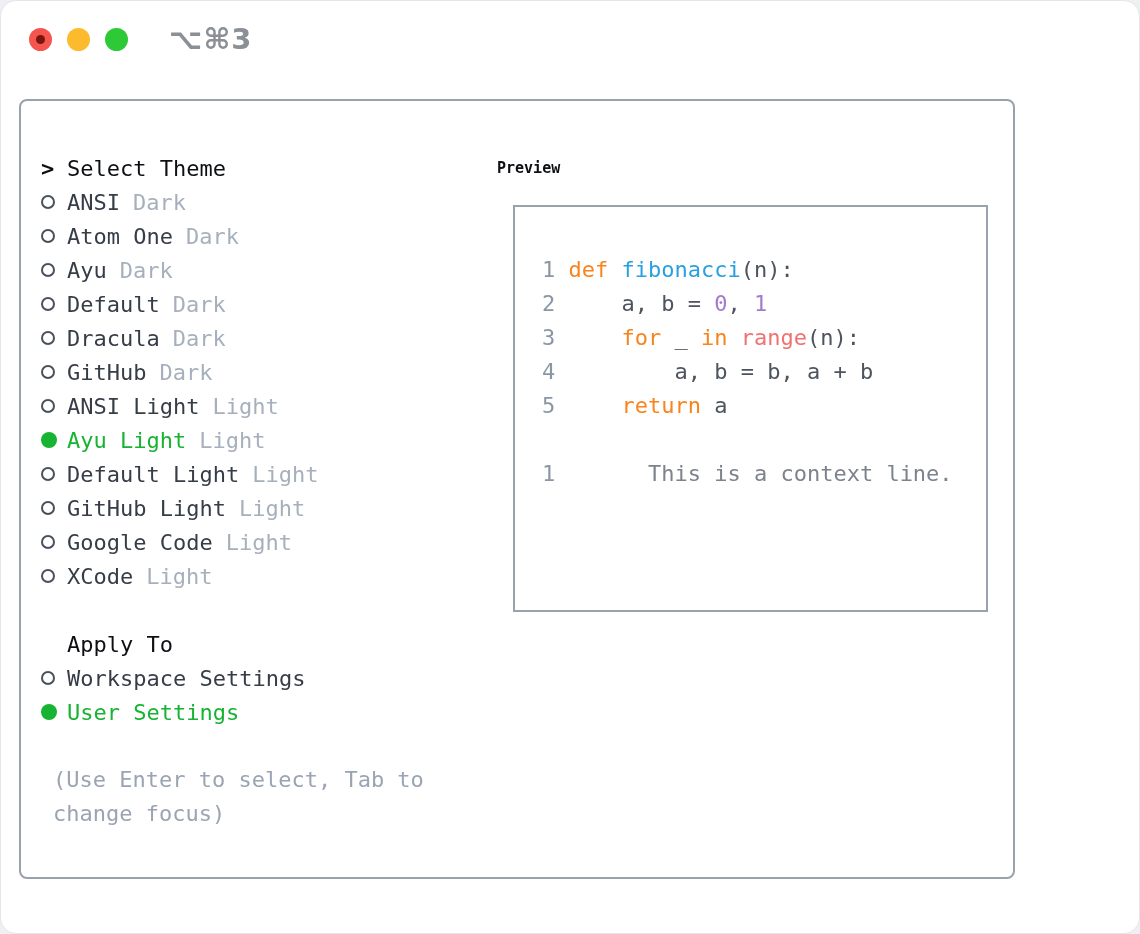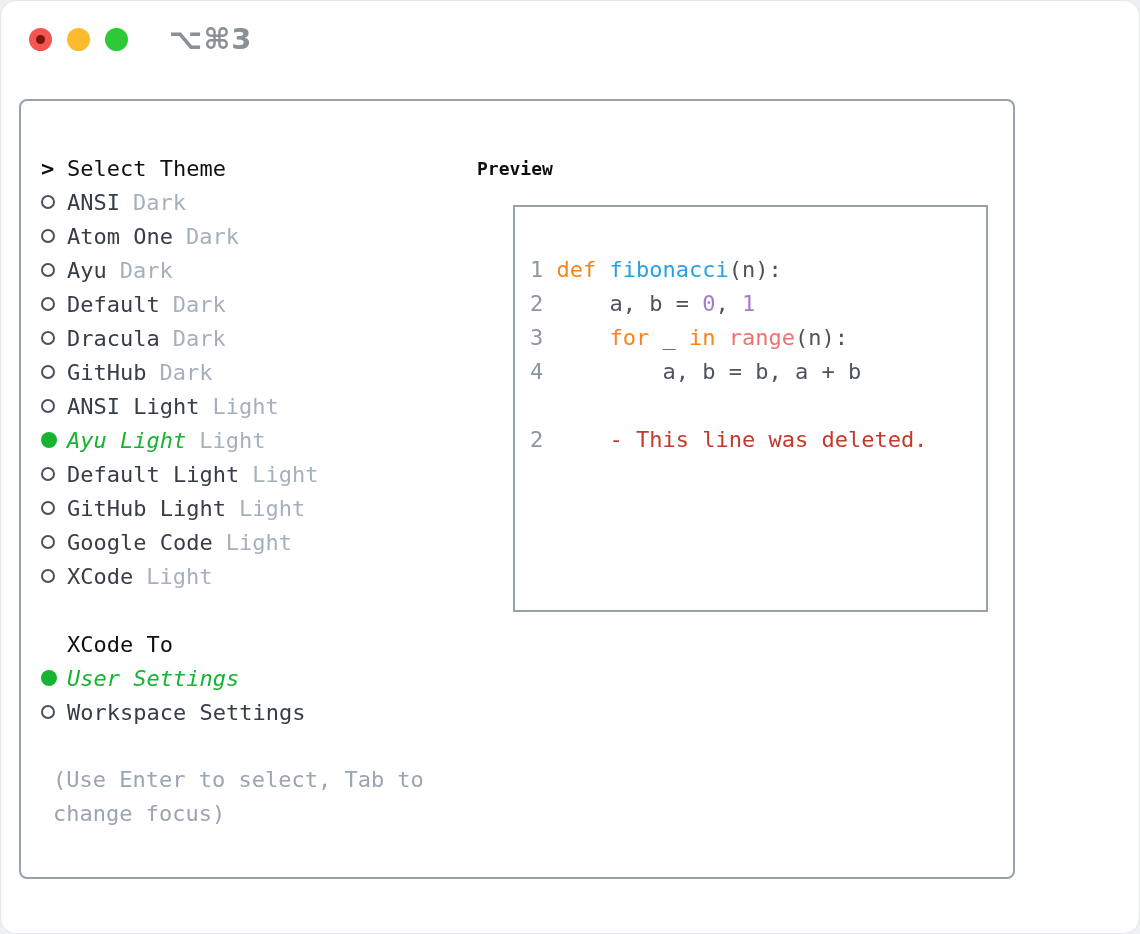--- a/index.html
+++ b/index.html
@@ -31,34 +31,34 @@
     border:2px solid var(--border_gray);border-radius:8px;box-sizing:border-box;
   }
   .left-col{position:absolute;left:20px;top:50px;font-size:22px;}
   .row{display:flex;align-items:center;height:34px;white-space:pre;}
   .icon-col{width:26px;flex:0 0 26px;display:flex;align-items:center;}
   .prompt{color:var(--text_black);font-weight:bold;}
   .hdr{color:var(--text_black);font-weight:normal;}
   .radio{width:14px;height:14px;border:2px solid var(--radio_outline);border-radius:50%;box-sizing:border-box;}
   .radio.sel{width:16px;height:16px;border:none;background:var(--ui_green);}
   .opt-name{color:var(--text_dark);}
-  .opt-name.sel{color:var(--ui_green);font-style:italic;}
+  .opt-name.sel{color:var(--ui_green);}
   .opt-tag{color:var(--tag_gray);margin-left:13px;}
   .apply-block{margin-top:34px;}
   .hint{
     margin-top:34px;width:430px;color:var(--hint_gray);
     font-size:22px;line-height:34px;white-space:normal;margin-left:12px;
   }
   
-  .preview-title{position:absolute;left:456px;top:50px;height:34px;display:flex;align-items:center;
-    font-size:18px;font-weight:bold;color:var(--text_black);}
+  .preview-title{position:absolute;left:476px;top:50px;height:34px;display:flex;align-items:center;
+    font-size:15px;font-weight:bold;color:var(--text_black);}
   .preview-box{
     position:absolute;left:492px;top:104px;width:475px;height:407px;
     border:2px solid var(--border_gray);box-sizing:border-box;
-    padding:46px 15px;overflow:hidden;
+    padding:46px 27px;overflow:hidden;
   }
   .pline{height:34px;line-height:34px;font-size:22px;white-space:pre;}
   .tok-num{color:var(--line_number);}
   .tok-plain{color:var(--code_plain);}
   .tok-kw{color:var(--keyword_orange);}
   .tok-fn{color:var(--function_blue);}
   .tok-const{color:var(--constant_purple);}
   .tok-builtin{color:var(--builtin_red);}
   .tok-ctx{color:var(--context_gray);}
   .tok-del{color:var(--deleted_red);}
@@ -95,38 +95,39 @@
           <div class="row"><span class="icon-col"><span class="radio sel"></span></span><span class="opt-name sel">Ayu Light</span><span class="opt-tag">Light</span></div>
           <div class="row"><span class="icon-col"><span class="radio"></span></span><span class="opt-name">Default Light</span><span class="opt-tag">Light</span></div>
           <div class="row"><span class="icon-col"><span class="radio"></span></span><span class="opt-name">GitHub Light</span><span class="opt-tag">Light</span></div>
           <div class="row"><span class="icon-col"><span class="radio"></span></span><span class="opt-name">Google Code</span><span class="opt-tag">Light</span></div>
           <div class="row"><span class="icon-col"><span class="radio"></span></span><span class="opt-name">XCode</span><span class="opt-tag">Light</span></div>
         </div>
 
       <div class="apply-block">
         <div class="row">
           <span class="icon-col"></span>
-          <span class="hdr">XCode To</span>
+          <span class="hdr">Apply To</span>
         </div>
         <div>
+            <div class="row"><span class="icon-col"><span class="radio"></span></span><span class="opt-name">Workspace Settings</span></div>
             <div class="row"><span class="icon-col"><span class="radio sel"></span></span><span class="opt-name sel">User Settings</span></div>
-            <div class="row"><span class="icon-col"><span class="radio"></span></span><span class="opt-name">Workspace Settings</span></div>
           </div>
       </div>
 
       <div class="hint">(Use Enter to select, Tab to change focus)</div>
     </div>
 
     <div class="preview-title">Preview</div>
 
     <div class="preview-box">
       <div>
           <div class="pline"><span class="tok-num">1</span><span class="tok-plain"> </span><span class="tok-kw">def</span><span class="tok-plain"> </span><span class="tok-fn">fibonacci</span><span class="tok-plain">(n):</span></div>
           <div class="pline"><span class="tok-num">2</span><span class="tok-plain">     a, b = </span><span class="tok-const">0</span><span class="tok-plain">, </span><span class="tok-const">1</span></div>
           <div class="pline"><span class="tok-num">3</span><span class="tok-plain">     </span><span class="tok-kw">for</span><span class="tok-plain"> _ </span><span class="tok-kw">in</span><span class="tok-plain"> </span><span class="tok-builtin">range</span><span class="tok-plain">(n):</span></div>
           <div class="pline"><span class="tok-num">4</span><span class="tok-plain">         a, b = b, a + b</span></div>
+          <div class="pline"><span class="tok-num">5</span><span class="tok-plain">     </span><span class="tok-kw">return</span><span class="tok-plain"> a</span></div>
           <div class="pline"></div>
-          <div class="pline"><span class="tok-num">2</span><span class="tok-plain">     </span><span class="tok-del">- This line was deleted.</span></div>
+          <div class="pline"><span class="tok-num">1</span><span class="tok-plain">       </span><span class="tok-ctx">This is a context line.</span></div>
         </div>
     </div>
 
   </div>
 </div>
 
 </body></html>

